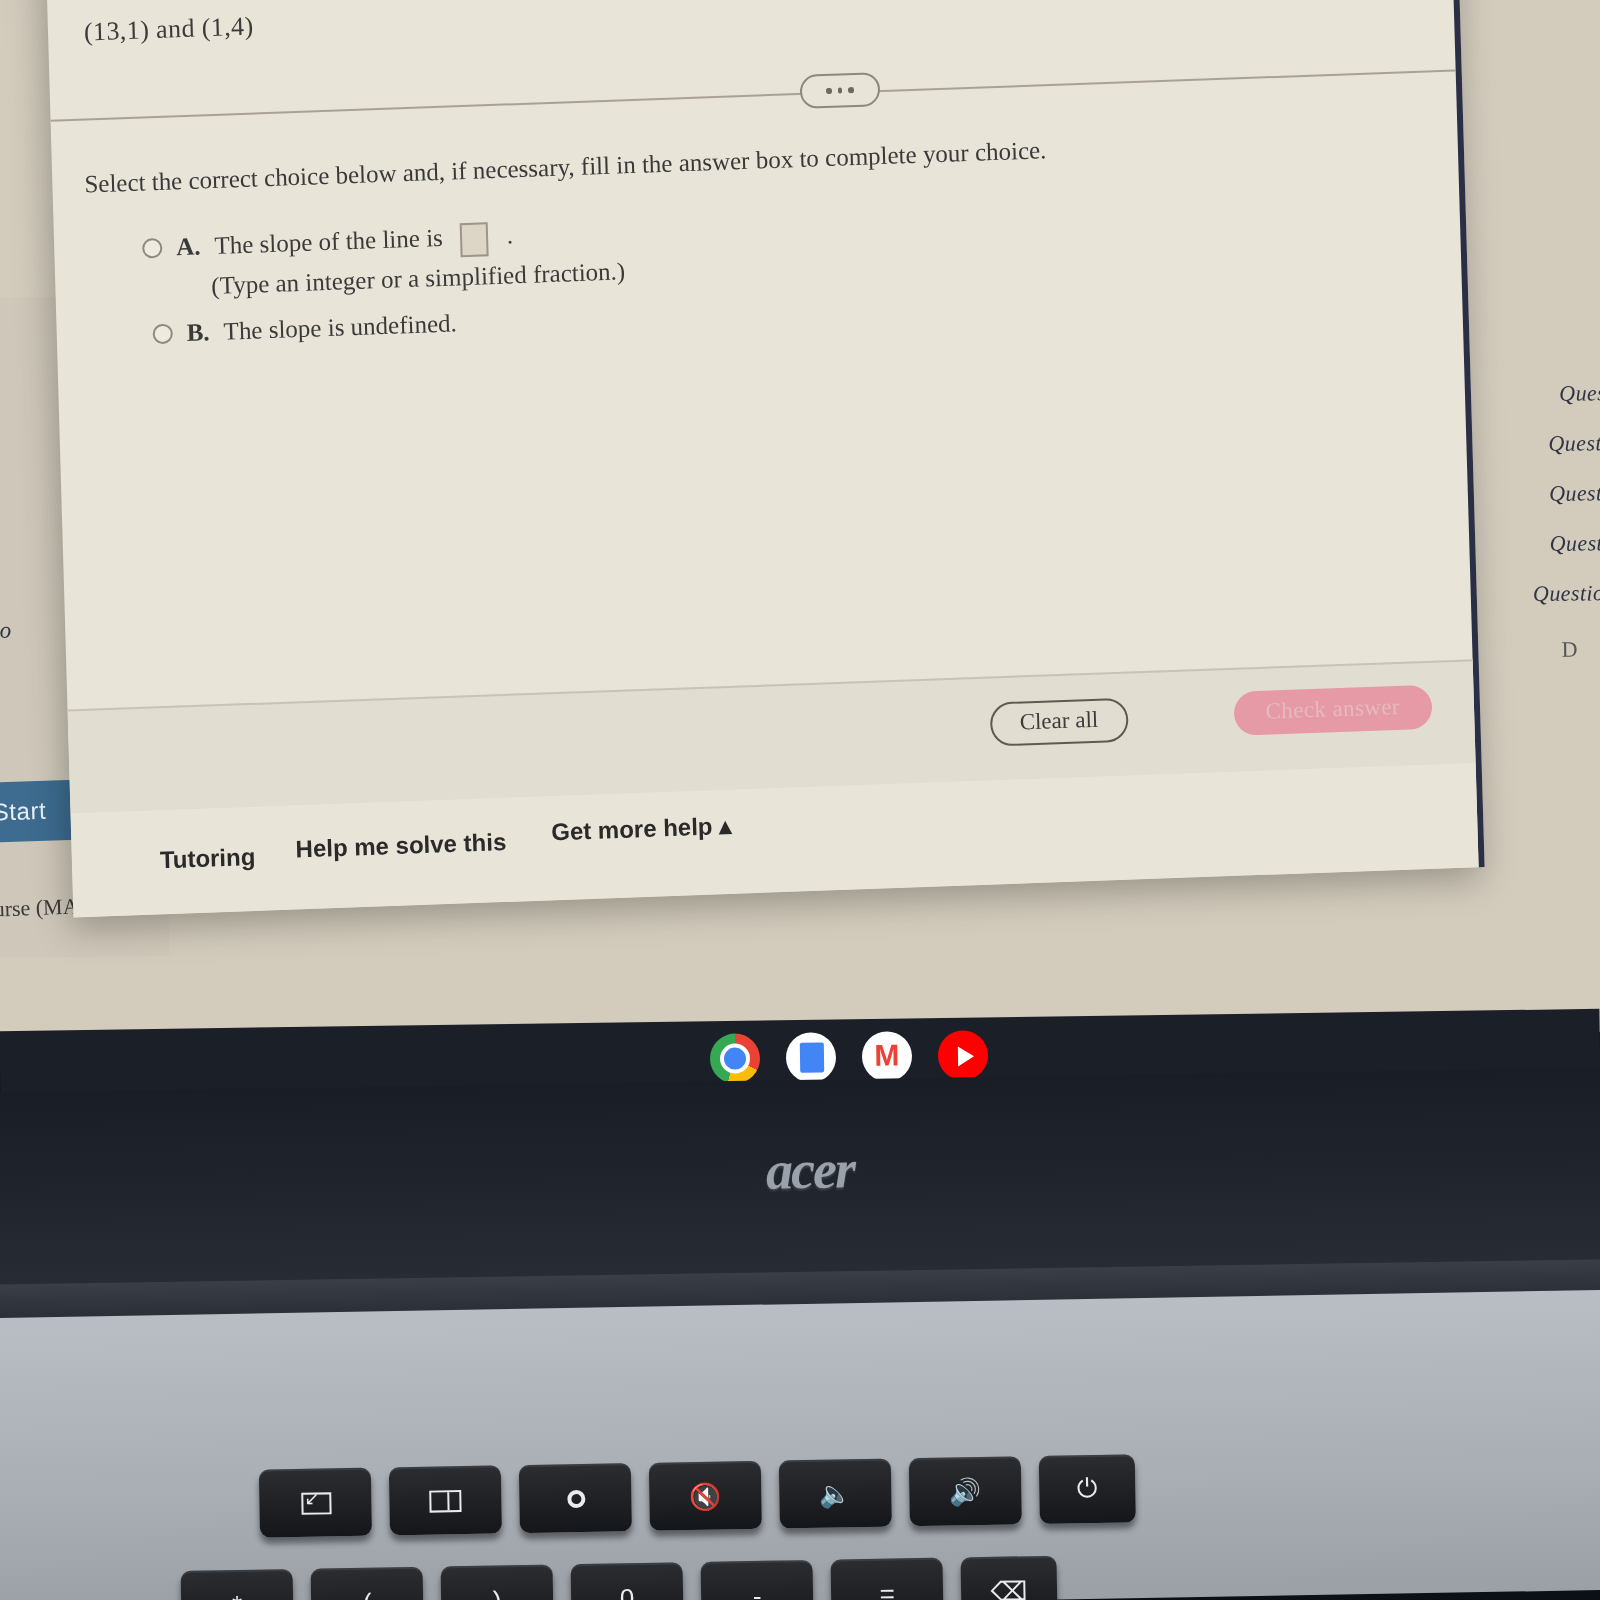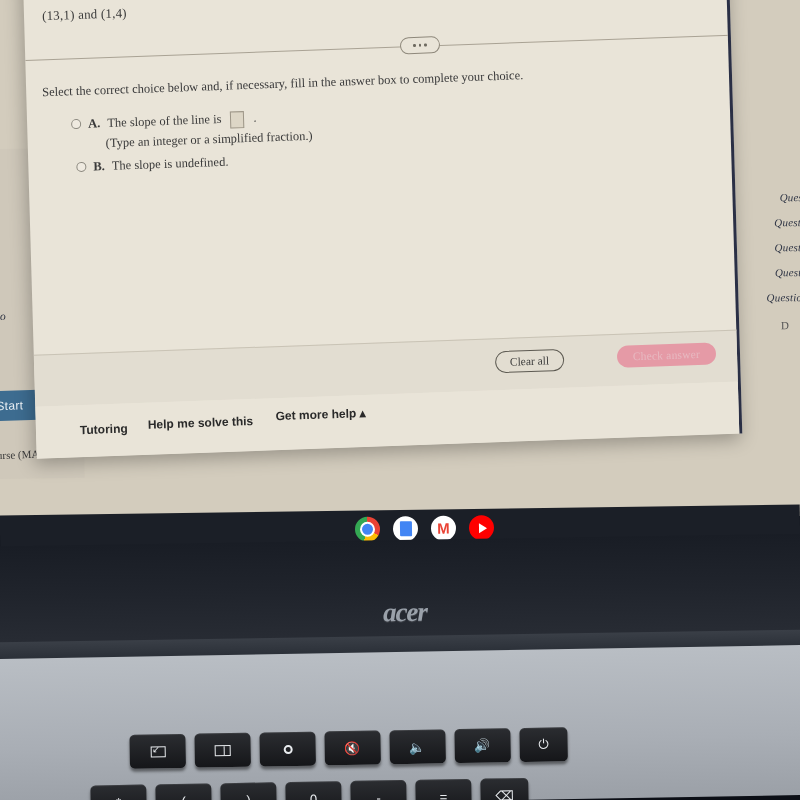--- a/index.html
+++ b/index.html
@@ -166,21 +166,21 @@
   .ic-yt { background: #ff0000; }
   .ic-yt i { display:block; width:0;height:0;border-left:8px solid #fff;
              border-top:5px solid transparent;border-bottom:5px solid transparent; margin-left:2px;}
 
   .bezel {
     position: absolute; left: -20px; top: 540px; width: 840px; height: 112px;
     background: linear-gradient(180deg,#191d25 0%, #20242c 45%, #2a2e36 100%);
     transform: rotate(-0.9deg);
   }
   .acer-logo {
-    position: absolute; left: 383px; top: 597px;
+    position: absolute; left: 383px; top: 570px;
     font-size: 27px; color: #9aa1aa; letter-spacing: -1px;
     font-family: "Liberation Serif", serif; font-style: italic; font-weight: 700;
     transform: rotate(-0.9deg);
     text-shadow: 0 1px 1px rgba(255,255,255,.14);
   }
   .hinge {
     position: absolute; left: -20px; top: 636px; width: 840px; height: 22px;
     background: linear-gradient(180deg,#3a3f47,#262b33);
     transform: rotate(-0.9deg);
   }

